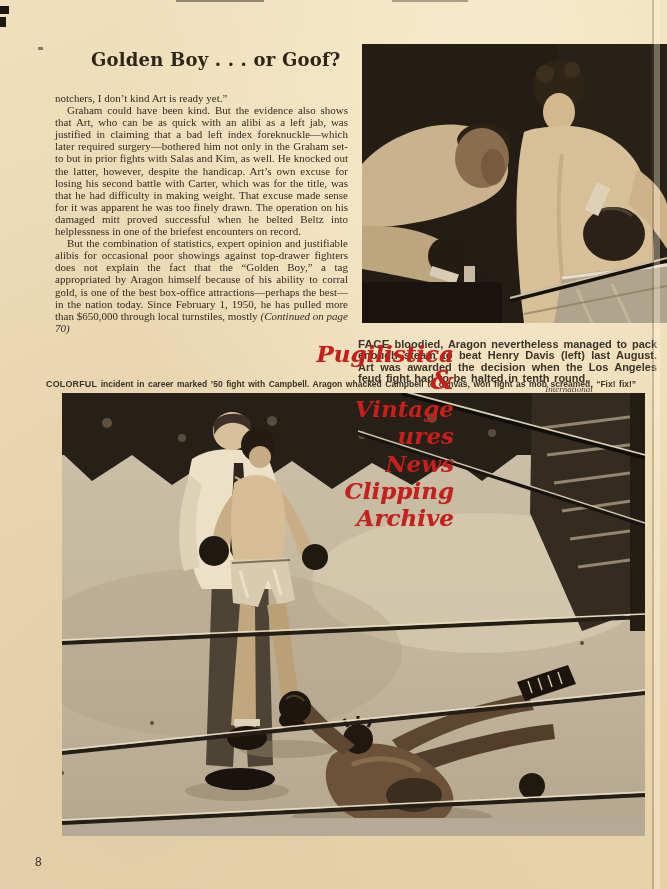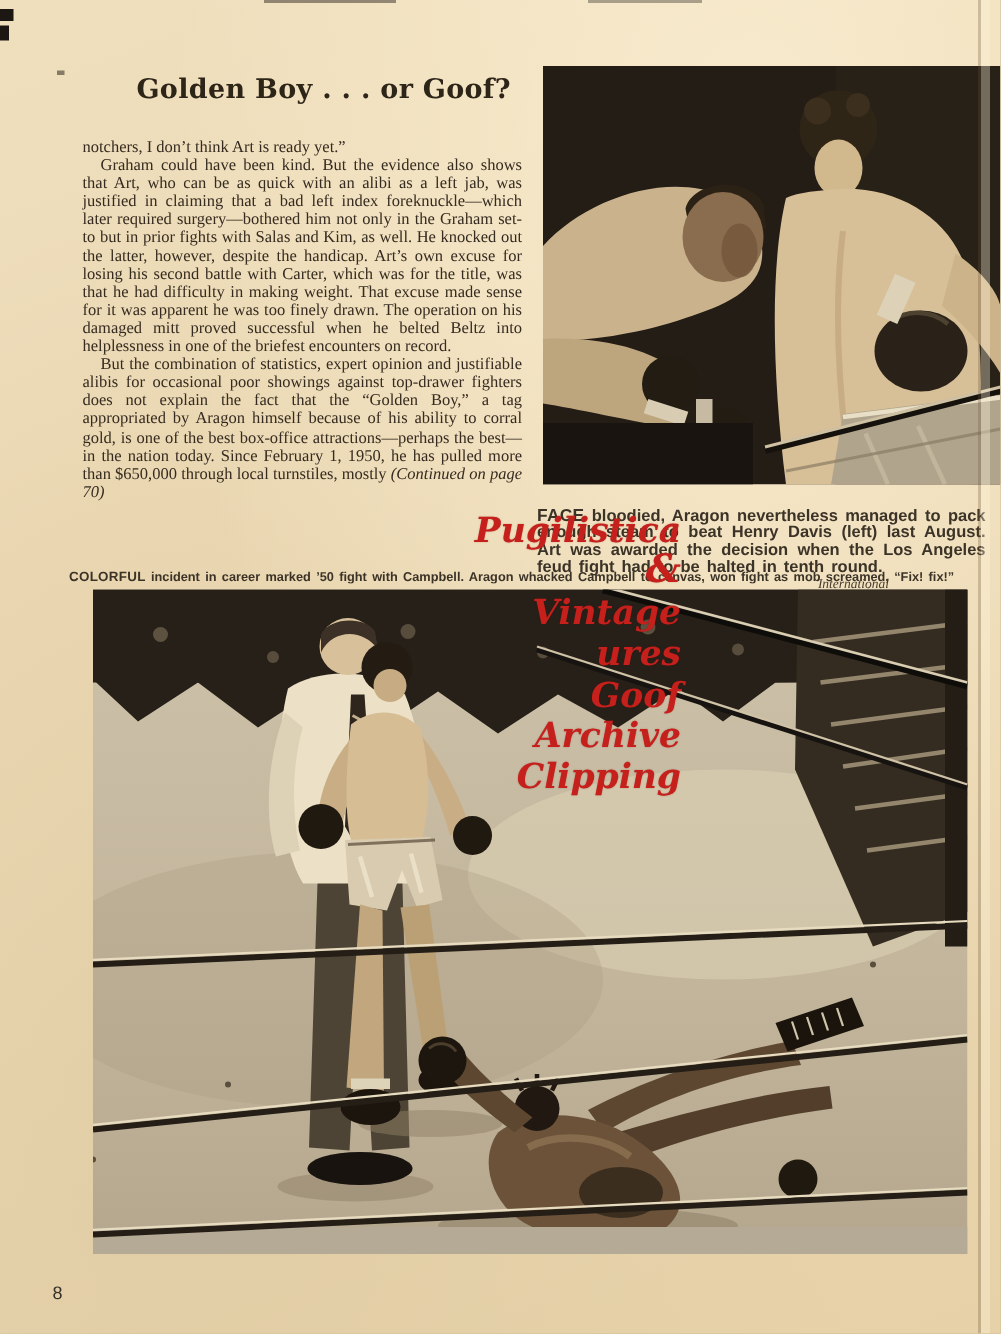--- a/index.html
+++ b/index.html
@@ -61,21 +61,21 @@
 
   <div class="mark m1"></div>
   <div class="mark m2"></div>
   <div class="mark m3"></div>
   <div class="mark m4"></div>
   <div class="mark m5"></div>
 
   <h1 class="title">Golden Boy . . . or Goof?</h1>
 
   <div class="body-col">
-    <p class="first">notchers, I don’t think Art is ready yet.”</p>
+    <p class="first">notchers, I don’t kind Art is ready yet.”</p>
     <p>Graham could have been kind. But the evidence also shows that Art, who can be as quick with an alibi as a left jab, was justified in claiming that a bad left index foreknuckle—which later required surgery—bothered him not only in the Graham set-to but in prior fights with Salas and Kim, as well. He knocked out the latter, however, despite the handicap. Art’s own excuse for losing his second battle with Carter, which was for the title, was that he had difficulty in making weight. That excuse made sense for it was apparent he was too finely drawn. The operation on his damaged mitt proved successful when he belted Beltz into helplessness in one of the briefest encounters on record.</p>
     <p><span>But the combination of statistics, expert opinion and justifiable alibis for occasional poor showings against top-drawer fighters does not explain the fact that the “Golden Boy,” a tag appropriated by Aragon himself because of his ability to corral gold, is one of the best box-office attractions—perhaps the best—in the nation today. Since February 1, 1950, he has pulled more than $650,000 through local turnstiles, mostly</span> <span class="cont">(Continued on page 70)</span></p>
   </div>
 
   <figure class="photo-top">
     <svg width="305" height="279" viewBox="0 0 305 279" xmlns="http://www.w3.org/2000/svg">
       <rect width="305" height="279" fill="#241d15"></rect>
       <rect x="195" width="110" height="279" fill="#2b2319" opacity="0.65"></rect>
       <g>
         <path d="M0,120 C25,92 70,75 105,82 C135,88 148,108 146,128 C144,150 120,160 95,168 C60,180 20,185 0,182 Z" fill="#c9b28c"></path>
@@ -116,23 +116,23 @@
 
   <p class="cap cap-mid"><b>COLORFUL</b><span> incident in career marked ’50 fight with Campbell. Aragon whacked Campbell to canvas, won fight as mob screamed, “Fix! fix!”</span></p>
 
   <div class="credit">International</div>
 
   <div class="watermark" id="wm" style="color: rgb(197, 32, 28);">
       <div>Pugilistica</div>
       <div style="font-size: 26px;">&amp;</div>
       <div>Vintage</div>
       <div>ures</div>
-      <div>Goof</div>
+      <div>News</div>
+      <div>Clipping</div>
       <div>Archive</div>
-      <div>Clipping</div>
     </div>
 
   <figure class="photo-bottom">
     <svg width="583" height="443" viewBox="0 0 583 443" xmlns="http://www.w3.org/2000/svg">
       <defs>
         <linearGradient id="canvasG" x1="0" y1="0" x2="0" y2="1">
           <stop offset="0" stop-color="#cdc1a9"></stop>
           <stop offset="0.6" stop-color="#c2b59c"></stop>
           <stop offset="1" stop-color="#b4a78e"></stop>
         </linearGradient>

